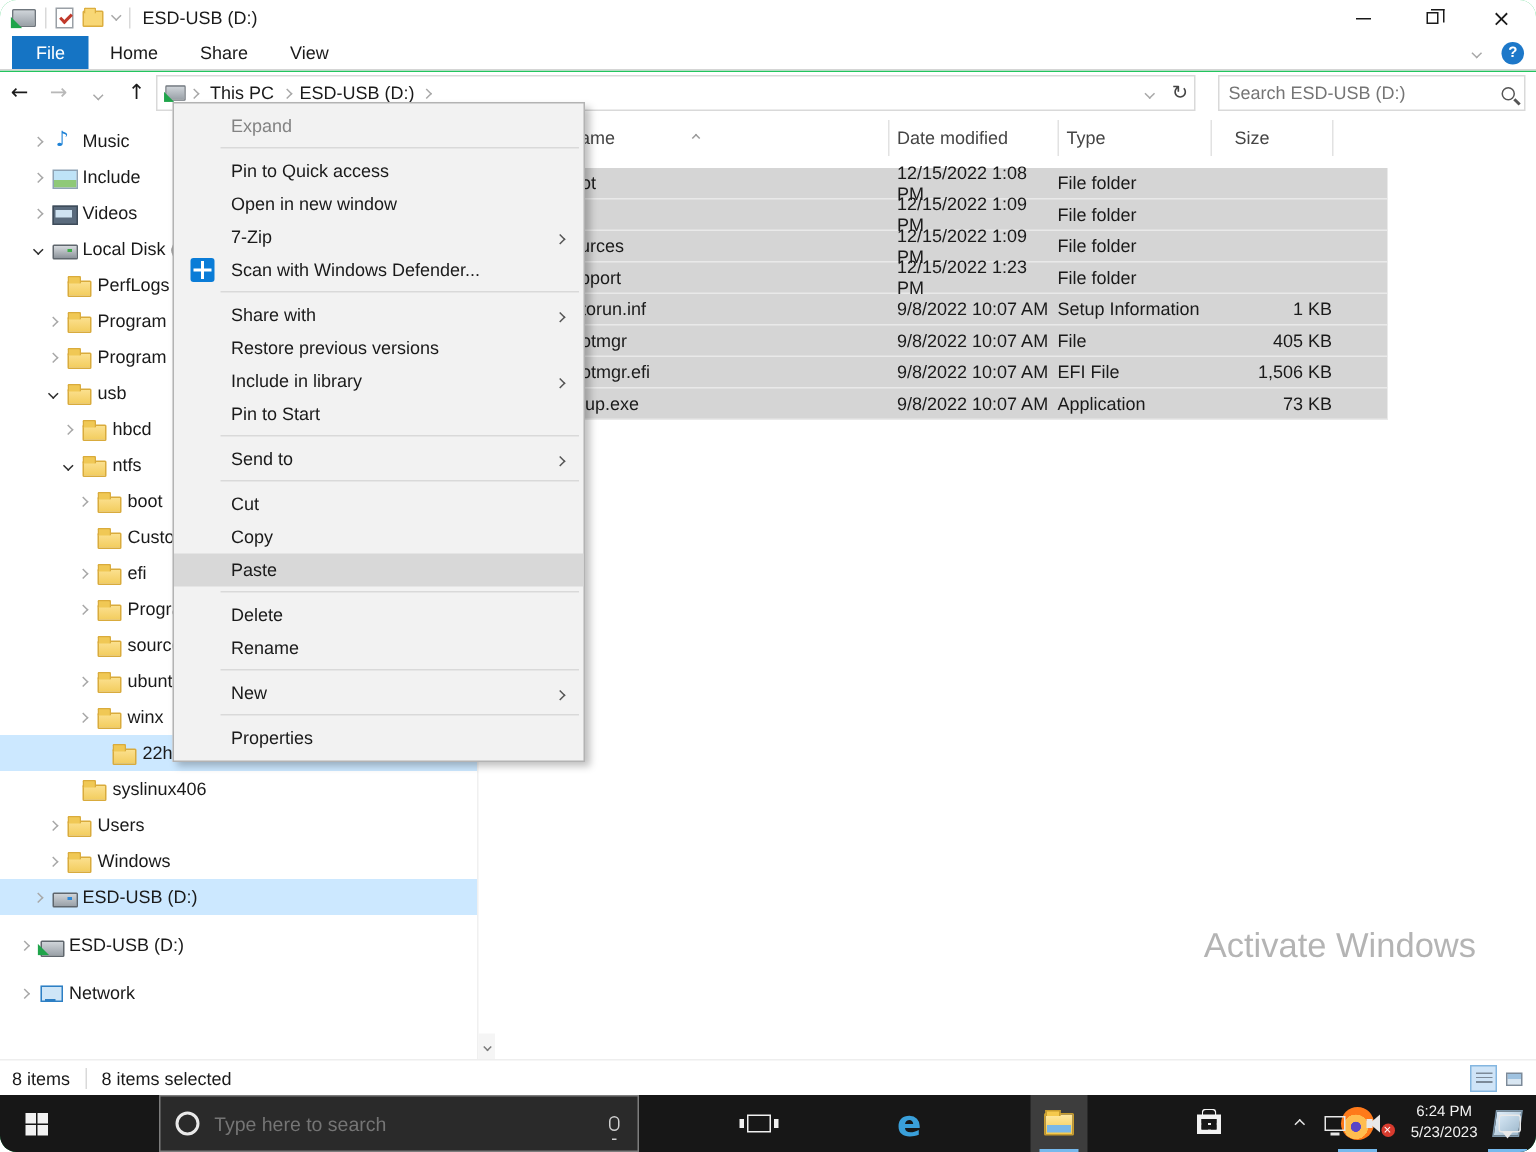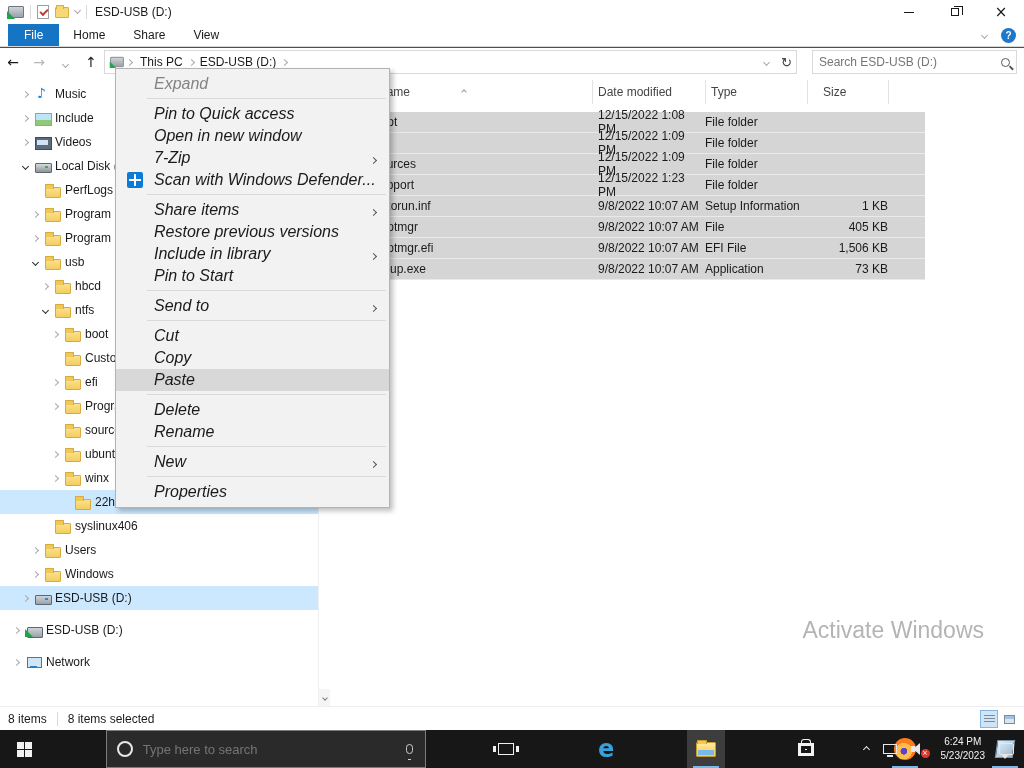--- a/index.html
+++ b/index.html
@@ -1,18 +1,18 @@
 <!DOCTYPE html>
 <html><head>
 <meta charset="utf-8">
 <style>
   * { margin:0; padding:0; box-sizing:border-box; }
   html,body { width:1024px; height:768px; overflow:hidden; }
   body { font-family:"Liberation Sans", sans-serif; font-size:12px; color:#1a1a1a; background:#fff; }
-  .win { position:relative; width:1024px; height:768px; background:#1d4ed8; overflow:hidden; }
+  .win { position:relative; width:1024px; height:768px; background:#22c55e; overflow:hidden;border-radius:11px; }
 
   
   .titlebar { position:absolute; top:0; left:0; width:1024px; height:24px; background:#fff; display:flex; align-items:center; }
   .qat { display:flex; align-items:center; gap:6px; padding-left:8px; }
   .vsep { width:1px; height:14px; background:#d9d9d9; }
   .title-text { margin-left:8px; font-size:12px; color:#1a1a1a; }
   .wincontrols { position:absolute; right:0; top:0; height:24px; display:flex; }
   .wcbtn { width:46px; height:24px; display:flex; align-items:center; justify-content:center; }
   .min-glyph { width:10px; height:1px; background:#1a1a1a; }
   .restore-glyph { width:8px; height:8px; border:1px solid #1a1a1a; position:relative; background:#fff; }
@@ -99,21 +99,21 @@
   .c-type { width:102px; }
   .c-size { width:81px; text-align:right; }
 
   
   .wmark { position:absolute; right:40px; bottom:62px; text-align:left; color:rgba(130,130,130,.6); }
   .wmark .l1 { font-size:23px; }
   .wmark .l2 { font-size:15px; color:rgba(130,130,130,.55); margin-top:2px; }
 
   
   .cmenu { position:absolute; left:115px; top:68px; width:275px; background:#f2f2f2; border:1px solid #b3b3b3; box-shadow:3px 3px 5px rgba(0,0,0,.25); padding:4px 0; z-index:50; }
-  .mi { height:22px; display:flex; align-items:center; padding-left:38px; position:relative; font-size:16px; color:#1a1a1a;font-style:italic; }
+  .mi { height:22px; display:flex; align-items:center; padding-left:38px; position:relative; font-size:12px; color:#1a1a1a; }
   .mi.dis { color:#838383; }
   .mi.hov { background:#d8d8d8; }
   .mi .sub { position:absolute; right:13px; }
   .mi .sub .chv { border-color:#555; }
   .msep { height:1px; background:#d9d9d9; margin:3px 3px 4px 31px; }
   .defender-ic { position:absolute; left:11px; top:3px; width:16px; height:16px; background:#0a7cd7; border-radius:2px; }
   .defender-ic::before { content:""; position:absolute; left:7px; top:2px; width:2px; height:12px; background:#fff; }
   .defender-ic::after { content:""; position:absolute; left:2px; top:7px; width:12px; height:2px; background:#fff; }
 
   
@@ -466,21 +466,21 @@
     <div class="mi">
         <span>7-Zip</span>
         <span class="sub"><span class="chv r"></span></span>
       </div>
     <div class="mi">
         <span class="defender-ic"></span>
         <span>Scan with Windows Defender...</span>
       </div>
     <div class="msep"></div>
     <div class="mi">
-        <span>Share items</span>
+        <span>Share with</span>
         <span class="sub"><span class="chv r"></span></span>
       </div>
     <div class="mi">Restore previous versions</div>
     <div class="mi">
         <span>Include in library</span>
         <span class="sub"><span class="chv r"></span></span>
       </div>
     <div class="mi">Pin to Start</div>
     <div class="msep"></div>
     <div class="mi">

